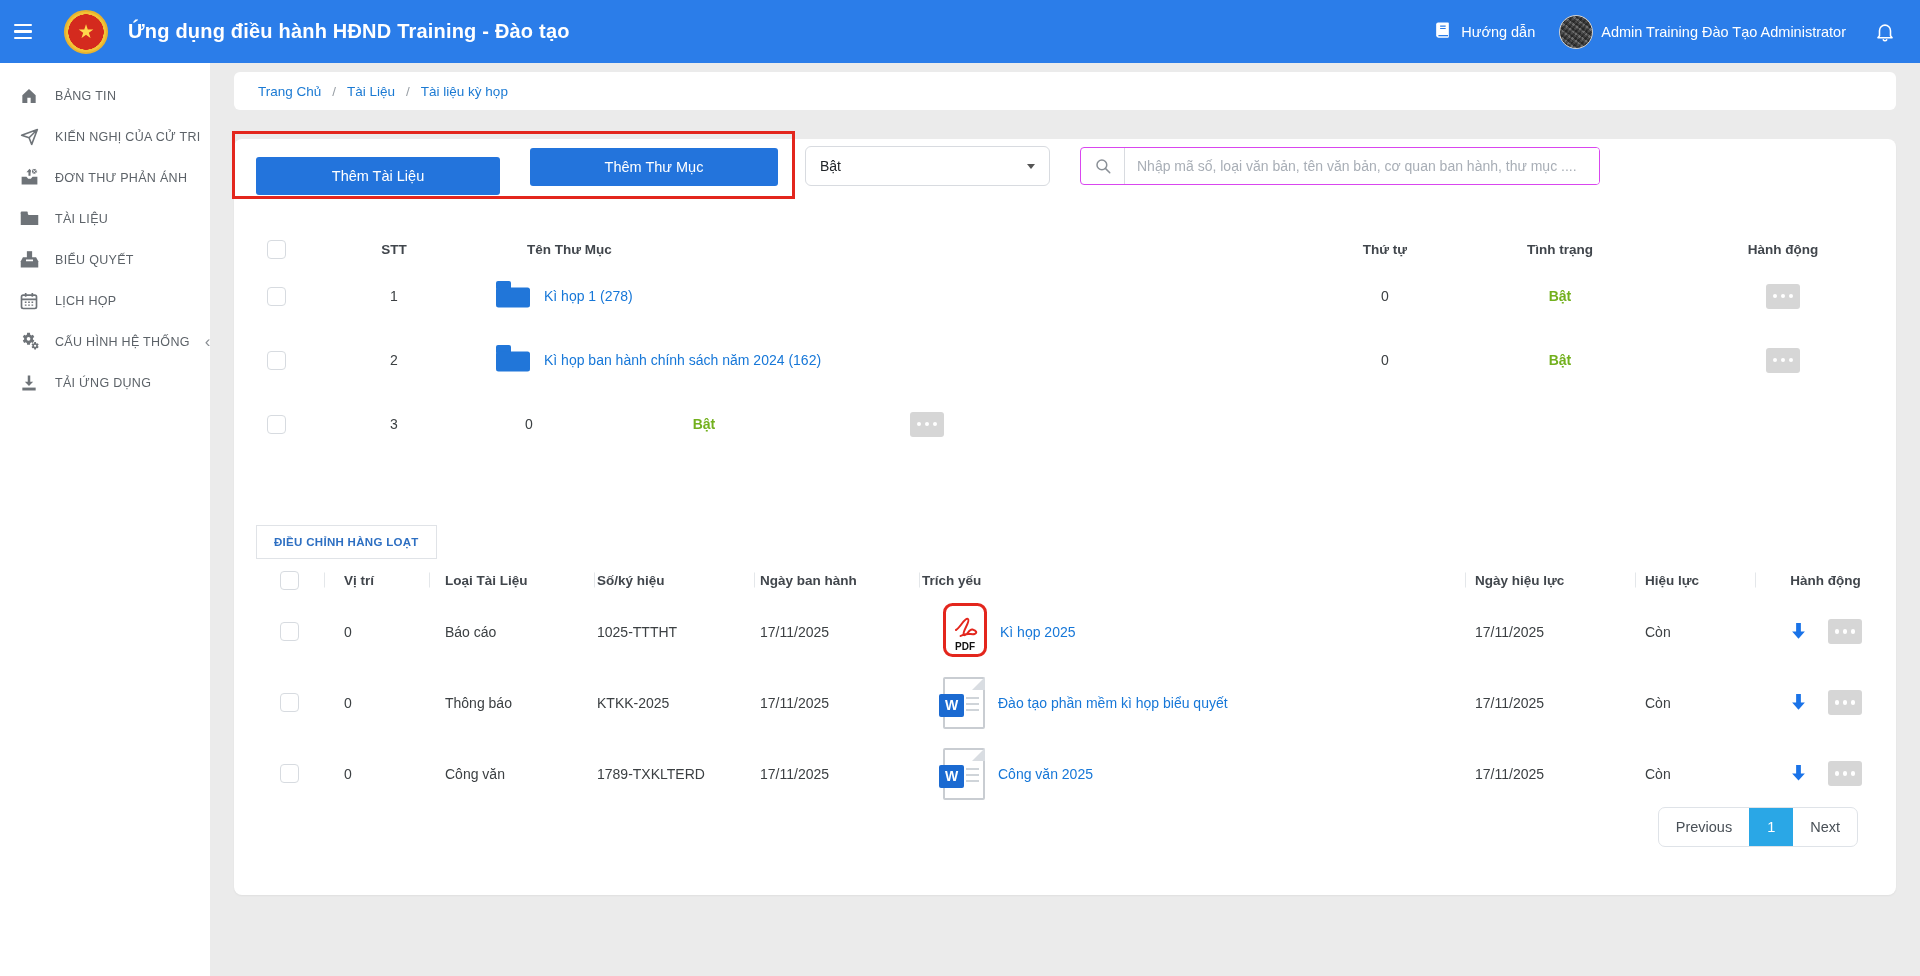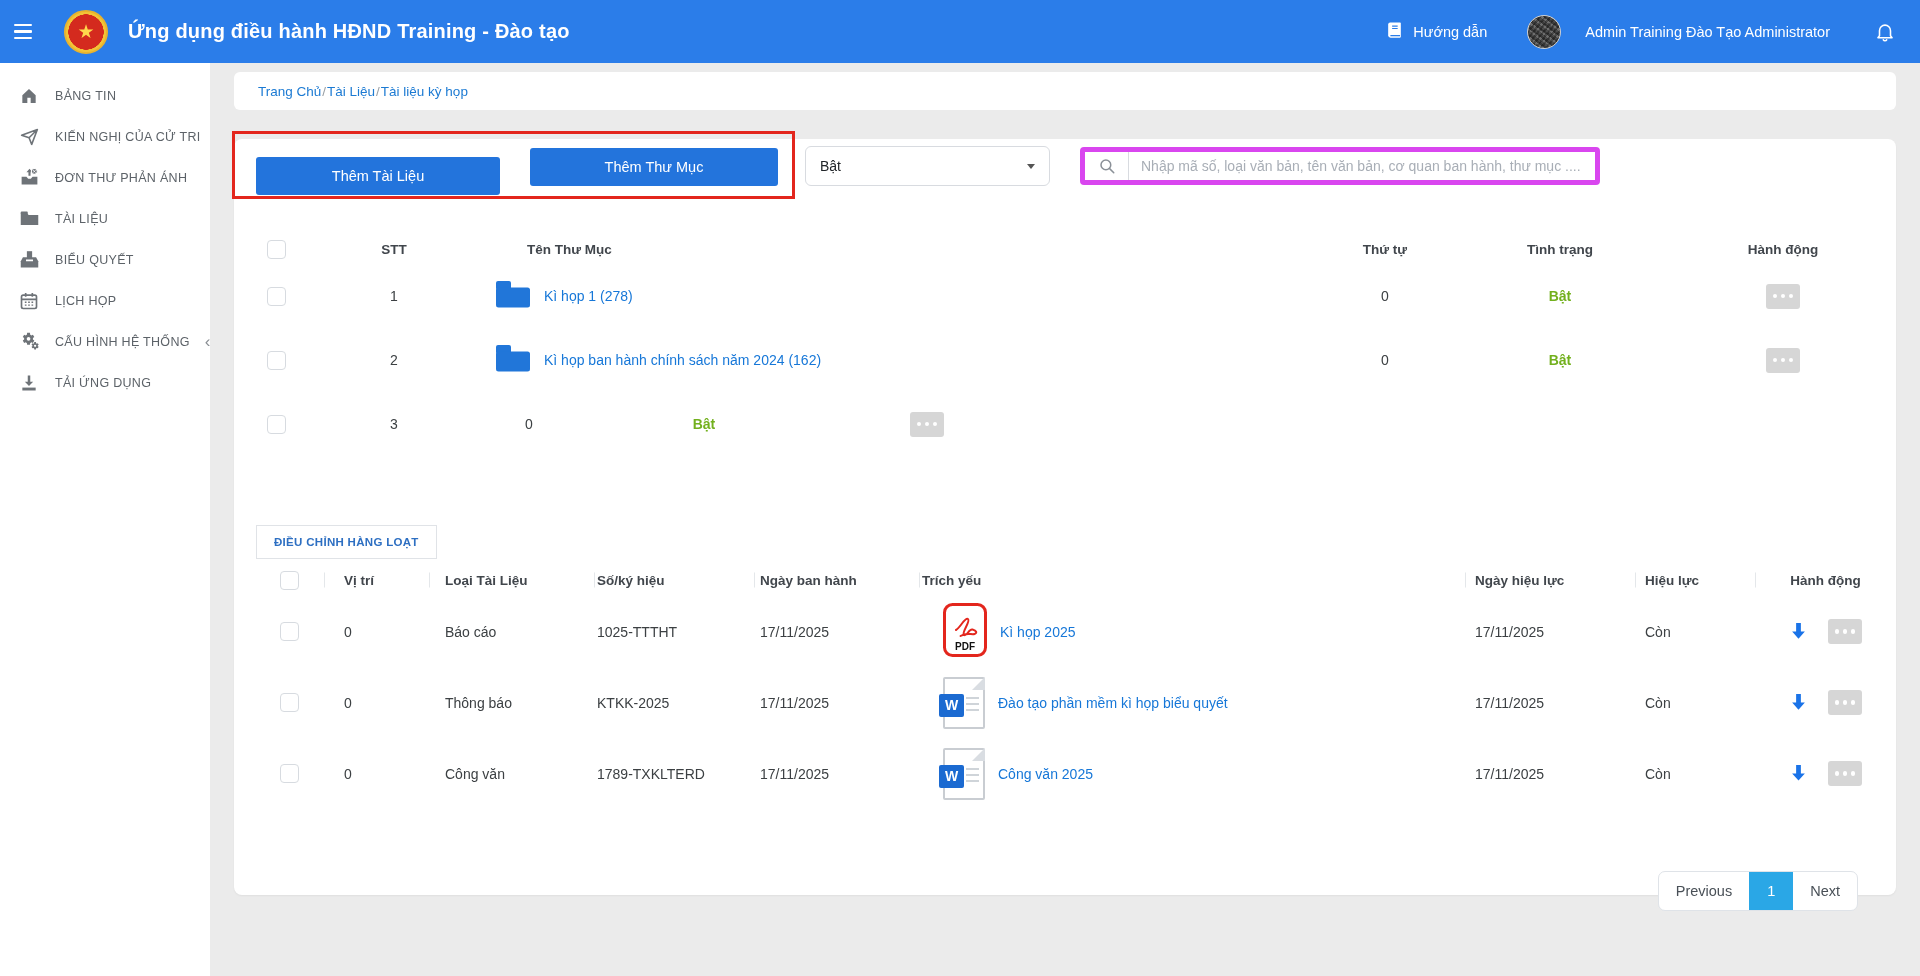--- a/index.html
+++ b/index.html
@@ -7,57 +7,57 @@
 
   
   .header { height:63px; background:#2b7de9; display:flex; align-items:center; padding:0 24px 0 14px; }
   .hamburger { width:22px; display:flex; flex-direction:column; gap:4px; cursor:pointer; }
   .hamburger span { display:block; height:2.5px; width:18px; background:#fff; border-radius:1px; }
   .emblem { width:44px; height:44px; min-width:44px; border-radius:50%; margin-left:28px;
             background:radial-gradient(circle at 50% 50%, #d42a1e 0 62%, #f3c437 63% 78%, #d42a1e 79%);
             border:2px solid #e9b32e; display:flex; align-items:center; justify-content:center; }
   .emblem-star { color:#ffd84d; font-size:19px; line-height:1; }
   .app-title { color:#fff; font-size:20px; font-weight:700; margin-left:20px; letter-spacing:.2px; }
-  .header-right { margin-left:auto; display:flex; align-items:center; gap:36px; }
+  .header-right { margin-left:auto; display:flex; align-items:center; gap:20px; }
   .help-link { display:flex; align-items:center; gap:9px; color:#fff; font-size:14.5px; cursor:pointer; }
   .avatar { width:34px; height:34px; border-radius:50%; margin-left:4px;
             background:repeating-linear-gradient(37deg,#7d7d7d 0 2px,#b5b5b5 2px 4px,#5f5f5f 4px 6px),
                        repeating-linear-gradient(-51deg,#9a9a9a 0 2px,#6a6a6a 2px 4px);
             background-blend-mode:multiply; border:1px solid #cfcfcf; }
   .user-name { color:#fff; font-size:14.5px; margin-left:-12px; }
   .bell { margin-left:8px; cursor:pointer; display:flex; }
 
   
   .layout { display:flex; height:913px; }
   .sidebar { width:210px; min-width:210px; background:#fff; padding-top:12px; }
   .side-item { height:41px; display:flex; align-items:center; padding:0 16px 0 18px; gap:15px; cursor:pointer; }
   .side-item .sicon { width:22px; min-width:22px; display:flex; justify-content:center; }
   .side-label { font-size:12.5px; color:#5c6268; letter-spacing:.3px; white-space:nowrap; }
   .side-chevron { margin-left:auto; color:#8a8f94; font-size:17px; line-height:1; }
 
   .main { flex:1; background:#ebebeb; padding:0 24px; position:relative; }
 
   
-  .breadcrumb-bar { margin-top:9px; height:38px; background:#fff; border-radius:6px; display:flex; align-items:center; padding:0 24px; gap:1px; font-size:13.5px; }
+  .breadcrumb-bar { margin-top:9px; height:38px; background:#fff; border-radius:6px; display:flex; align-items:center; padding:0 24px; gap:11px; font-size:13.5px; }
   .crumb { color:#1b7ad3; cursor:pointer; }
   .crumb-sep { color:#9aa0a6; }
 
   
   .card { margin-top:29px; height:756px; background:#fff; border-radius:8px; position:relative; box-shadow:0 1px 2px rgba(0,0,0,.05); }
 
   .red-box { position:absolute; left:-2px; top:-8px; width:563px; height:68px; border:3px solid #e3261d; z-index:5; pointer-events:none; }
 
   .btn-primary { position:absolute; height:38px; background:#2374dc; color:#fff; border:none; border-radius:3px; font-size:14.5px; font-family:inherit; cursor:pointer; }
   .btn-add-doc { left:22px; top:18px; width:244px; }
   .btn-add-folder { left:296px; top:9px; width:248px; }
 
   .status-select { position:absolute; left:571px; top:7px; width:245px; height:40px; border:1px solid #d8dbe0; border-radius:6px; background:#fff; display:flex; align-items:center; padding:0 14px; font-size:14px; color:#212529; cursor:pointer; }
   .caret-down { margin-left:auto; width:0; height:0; border-left:4.5px solid transparent; border-right:4.5px solid transparent; border-top:5.5px solid #555; }
 
-  .search-box { position:absolute; left:846px; top:8px; width:520px; height:38px; border:5px solid #d946ef; border-radius:4px; background:#fff; display:flex; align-items:stretch; overflow:hidden; }
+  .search-box { position:absolute; left:846px; top:8px; width:520px; height:38px; border:1px solid #d946ef; border-radius:4px; background:#fff; display:flex; align-items:stretch; overflow:hidden; }
   .search-icon-seg { width:44px; min-width:44px; border-right:1px solid #d8dbe0; display:flex; align-items:center; justify-content:center; }
   .search-box input { flex:1; border:none; outline:none; padding:0 12px; font-size:14px; font-family:inherit; color:#3c4043; }
   .search-box input::placeholder { color:#a8aeb6; }
 
   
   .folders-table { position:absolute; top:95px; left:0; right:0; }
   .f-row { display:flex; align-items:center; }
   .f-head { height:30px; font-size:13.5px; font-weight:700; color:#41464c; }
   .f-body-row { height:64px; }
   .fc1 { width:90px; padding-left:33px; display:flex; }
@@ -103,21 +103,21 @@
 
   
   .word-icon { width:42px; height:52px; min-width:42px; background:#fff; border:2px solid #c9cdd2; border-radius:2px; position:relative; }
   .word-icon::before { content:''; position:absolute; top:-2px; right:-2px; border-style:solid; border-width:0 0 13px 13px; border-color:transparent transparent #d9dde2 transparent; }
   .w-badge { position:absolute; left:-6px; top:15px; width:25px; height:23px; background:#1b6ad1; border-radius:2px; color:#fff; font-weight:700; font-size:14px; display:flex; align-items:center; justify-content:center; }
   .w-lines { position:absolute; right:4px; top:18px; width:13px; height:18px; background:repeating-linear-gradient(to bottom,#cfd4d9 0 2px,transparent 2px 6px); }
 
   .dl-arrow { cursor:pointer; display:flex; }
 
   
-  .pagination { position:absolute; top:732px; right:38px; height:40px; display:flex; border:1px solid #dfe3e8; border-radius:7px; overflow:hidden; background:#fff; font-size:14.5px; }
+  .pagination { position:absolute; top:668px; right:38px; height:40px; display:flex; border:1px solid #dfe3e8; border-radius:7px; overflow:hidden; background:#fff; font-size:14.5px; }
   .page-btn { display:flex; align-items:center; justify-content:center; padding:0 17px; color:#495057; cursor:pointer; }
   .page-num { width:44px; padding:0; background:#2aa7e6; color:#fff; }
 </style>
 </head>
 <body>
 
 <div class="header">
   <div class="hamburger">
       <span></span>
       <span></span>

